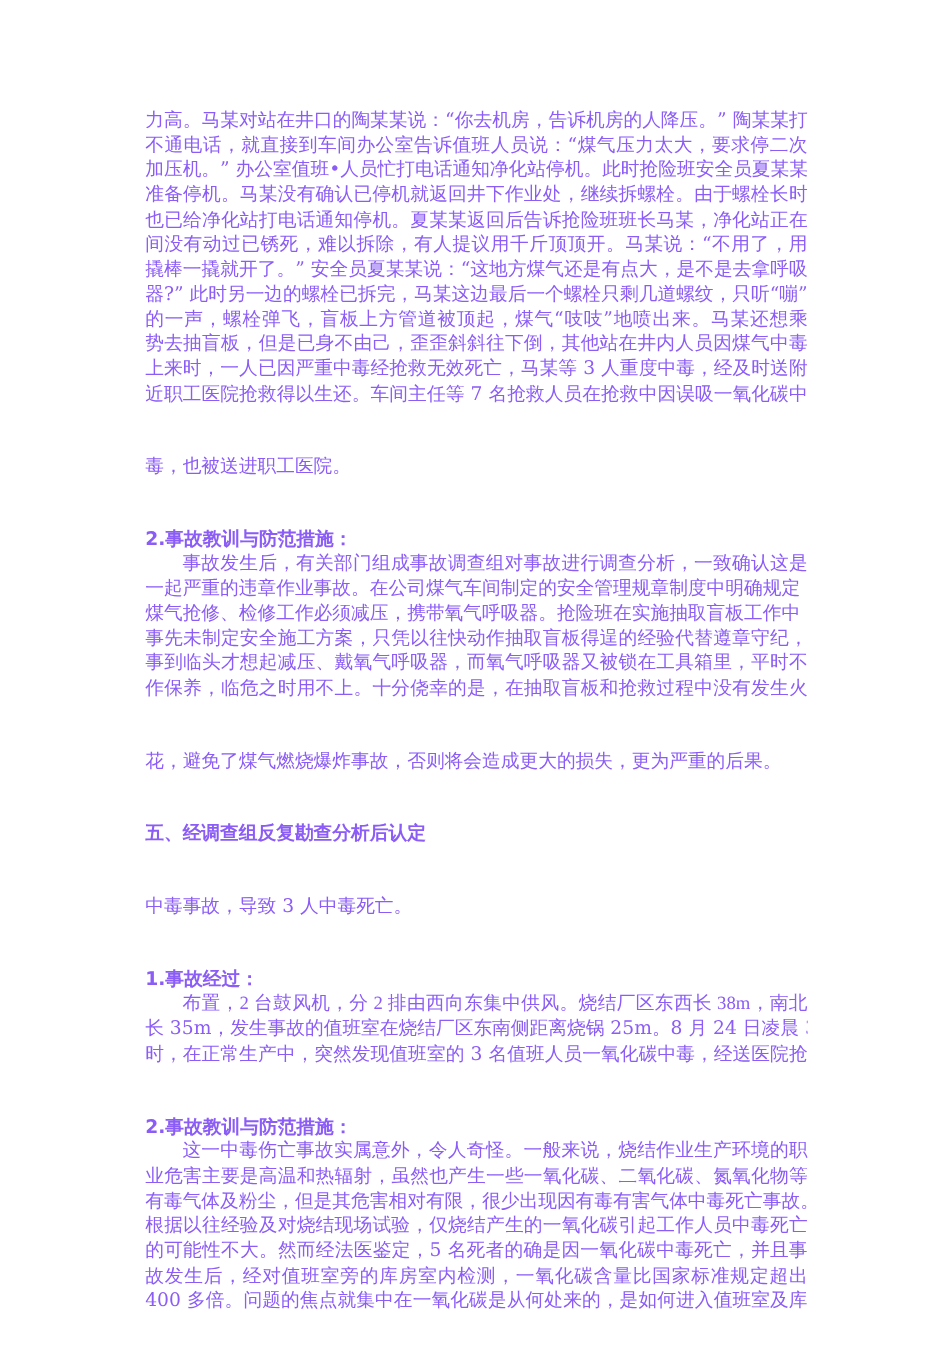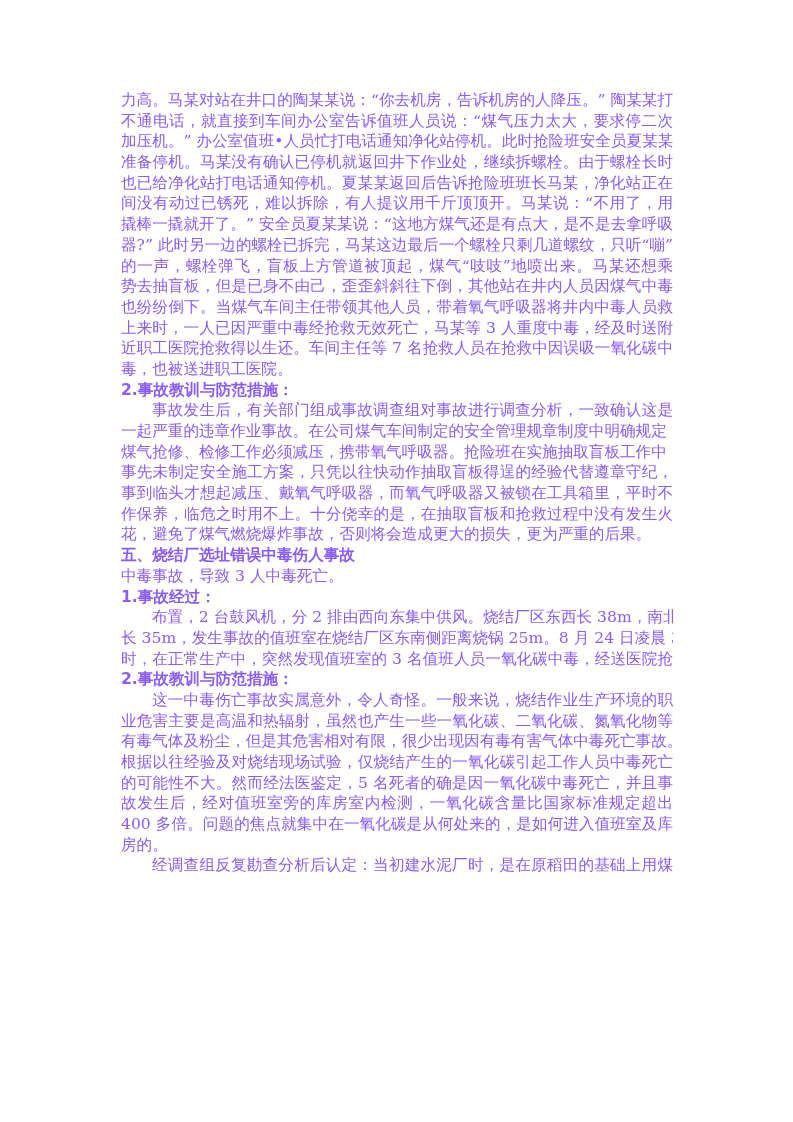--- a/index.html
+++ b/index.html
@@ -4,63 +4,62 @@
 <style>
   html, body { margin:0; padding:0; background:#ffffff; }
   body { width:793px; height:1122px; position:relative; overflow:hidden; }
   .page {
     position:absolute; left:121px; top:90px; width:552px;
     font-family: "DejaVu Serif", "Liberation Serif", serif;
     font-size:15.6px; line-height:20.7px; color:#8b5cf6;
   }
   .heading { font-family:"DejaVu Sans", "Liberation Sans", sans-serif; font-weight:bold; font-size:15.6px; }
   .heading2 { font-family:"DejaVu Sans", "Liberation Sans", sans-serif; font-weight:bold; font-size:15.6px; }
-  .indent { padding-left:31px; }
+  .indent { padding-left:31px;font-family:Liberation Serif, serif; }
   .indent-small { padding-left:16px; }
   .lines .l { display:block; white-space:nowrap; text-align:justify; text-align-last:justify; height:20.7px; overflow:hidden; }
-  .lines .l.end { text-align-last:left; }
+  .lines .l.end { text-align-last:left;margin-top:40px; }
 </style>
 </head>
 <body>
 
 <div class="page">
 
   <div class="lines">
     <span class="l">力高。马某对站在井口的陶某某说：“你去机房，告诉机房的人降压。” 陶某某打</span>
     <span class="l">不通电话，就直接到车间办公室告诉值班人员说：“煤气压力太大，要求停二次</span>
     <span class="l">加压机。” 办公室值班•人员忙打电话通知净化站停机。此时抢险班安全员夏某某</span>
     <span class="l">准备停机。马某没有确认已停机就返回井下作业处，继续拆螺栓。由于螺栓长时</span>
     <span class="l">也已给净化站打电话通知停机。夏某某返回后告诉抢险班班长马某，净化站正在</span>
     <span class="l">间没有动过已锈死，难以拆除，有人提议用千斤顶顶开。马某说：“不用了，用</span>
     <span class="l">撬棒一撬就开了。” 安全员夏某某说：“这地方煤气还是有点大，是不是去拿呼吸</span>
     <span class="l">器?” 此时另一边的螺栓已拆完，马某这边最后一个螺栓只剩几道螺纹，只听“嘣”</span>
     <span class="l">的一声，螺栓弹飞，盲板上方管道被顶起，煤气“吱吱”地喷出来。马某还想乘</span>
     <span class="l">势去抽盲板，但是已身不由己，歪歪斜斜往下倒，其他站在井内人员因煤气中毒</span>
-    <span class="l">也纷纷倒下。当煤气车间主任带领其他人员，带着氧气呼吸器将井内中毒人员救</span>
     <span class="l">上来时，一人已因严重中毒经抢救无效死亡，马某等 3 人重度中毒，经及时送附</span>
     <span class="l">近职工医院抢救得以生还。车间主任等 7 名抢救人员在抢救中因误吸一氧化碳中</span>
     <span class="l end">毒，也被送进职工医院。</span>
   </div>
 
   <div class="lines">
     <span class="l end heading">2.事故教训与防范措施：</span>
   </div>
 
   <div class="lines">
     <span class="l indent">事故发生后，有关部门组成事故调查组对事故进行调查分析，一致确认这是</span>
     <span class="l">一起严重的违章作业事故。在公司煤气车间制定的安全管理规章制度中明确规定，</span>
     <span class="l">煤气抢修、检修工作必须减压，携带氧气呼吸器。抢险班在实施抽取盲板工作中，</span>
     <span class="l">事先未制定安全施工方案，只凭以往快动作抽取盲板得逞的经验代替遵章守纪，</span>
     <span class="l">事到临头才想起减压、戴氧气呼吸器，而氧气呼吸器又被锁在工具箱里，平时不</span>
     <span class="l">作保养，临危之时用不上。十分侥幸的是，在抽取盲板和抢救过程中没有发生火</span>
     <span class="l end">花，避免了煤气燃烧爆炸事故，否则将会造成更大的损失，更为严重的后果。</span>
   </div>
 
   <div class="lines">
-    <span class="l end heading">五、烧结厂选址错误中毒伤人事故</span>
+    <span class="l end heading">五、经调查组反复勘查分析后认定</span>
   </div>
 
   <div class="lines">
     <span class="l end">中毒事故，导致 3 人中毒死亡。</span>
   </div>
 
   <div class="lines">
     <span class="l end heading">1.事故经过：</span>
   </div>
 

